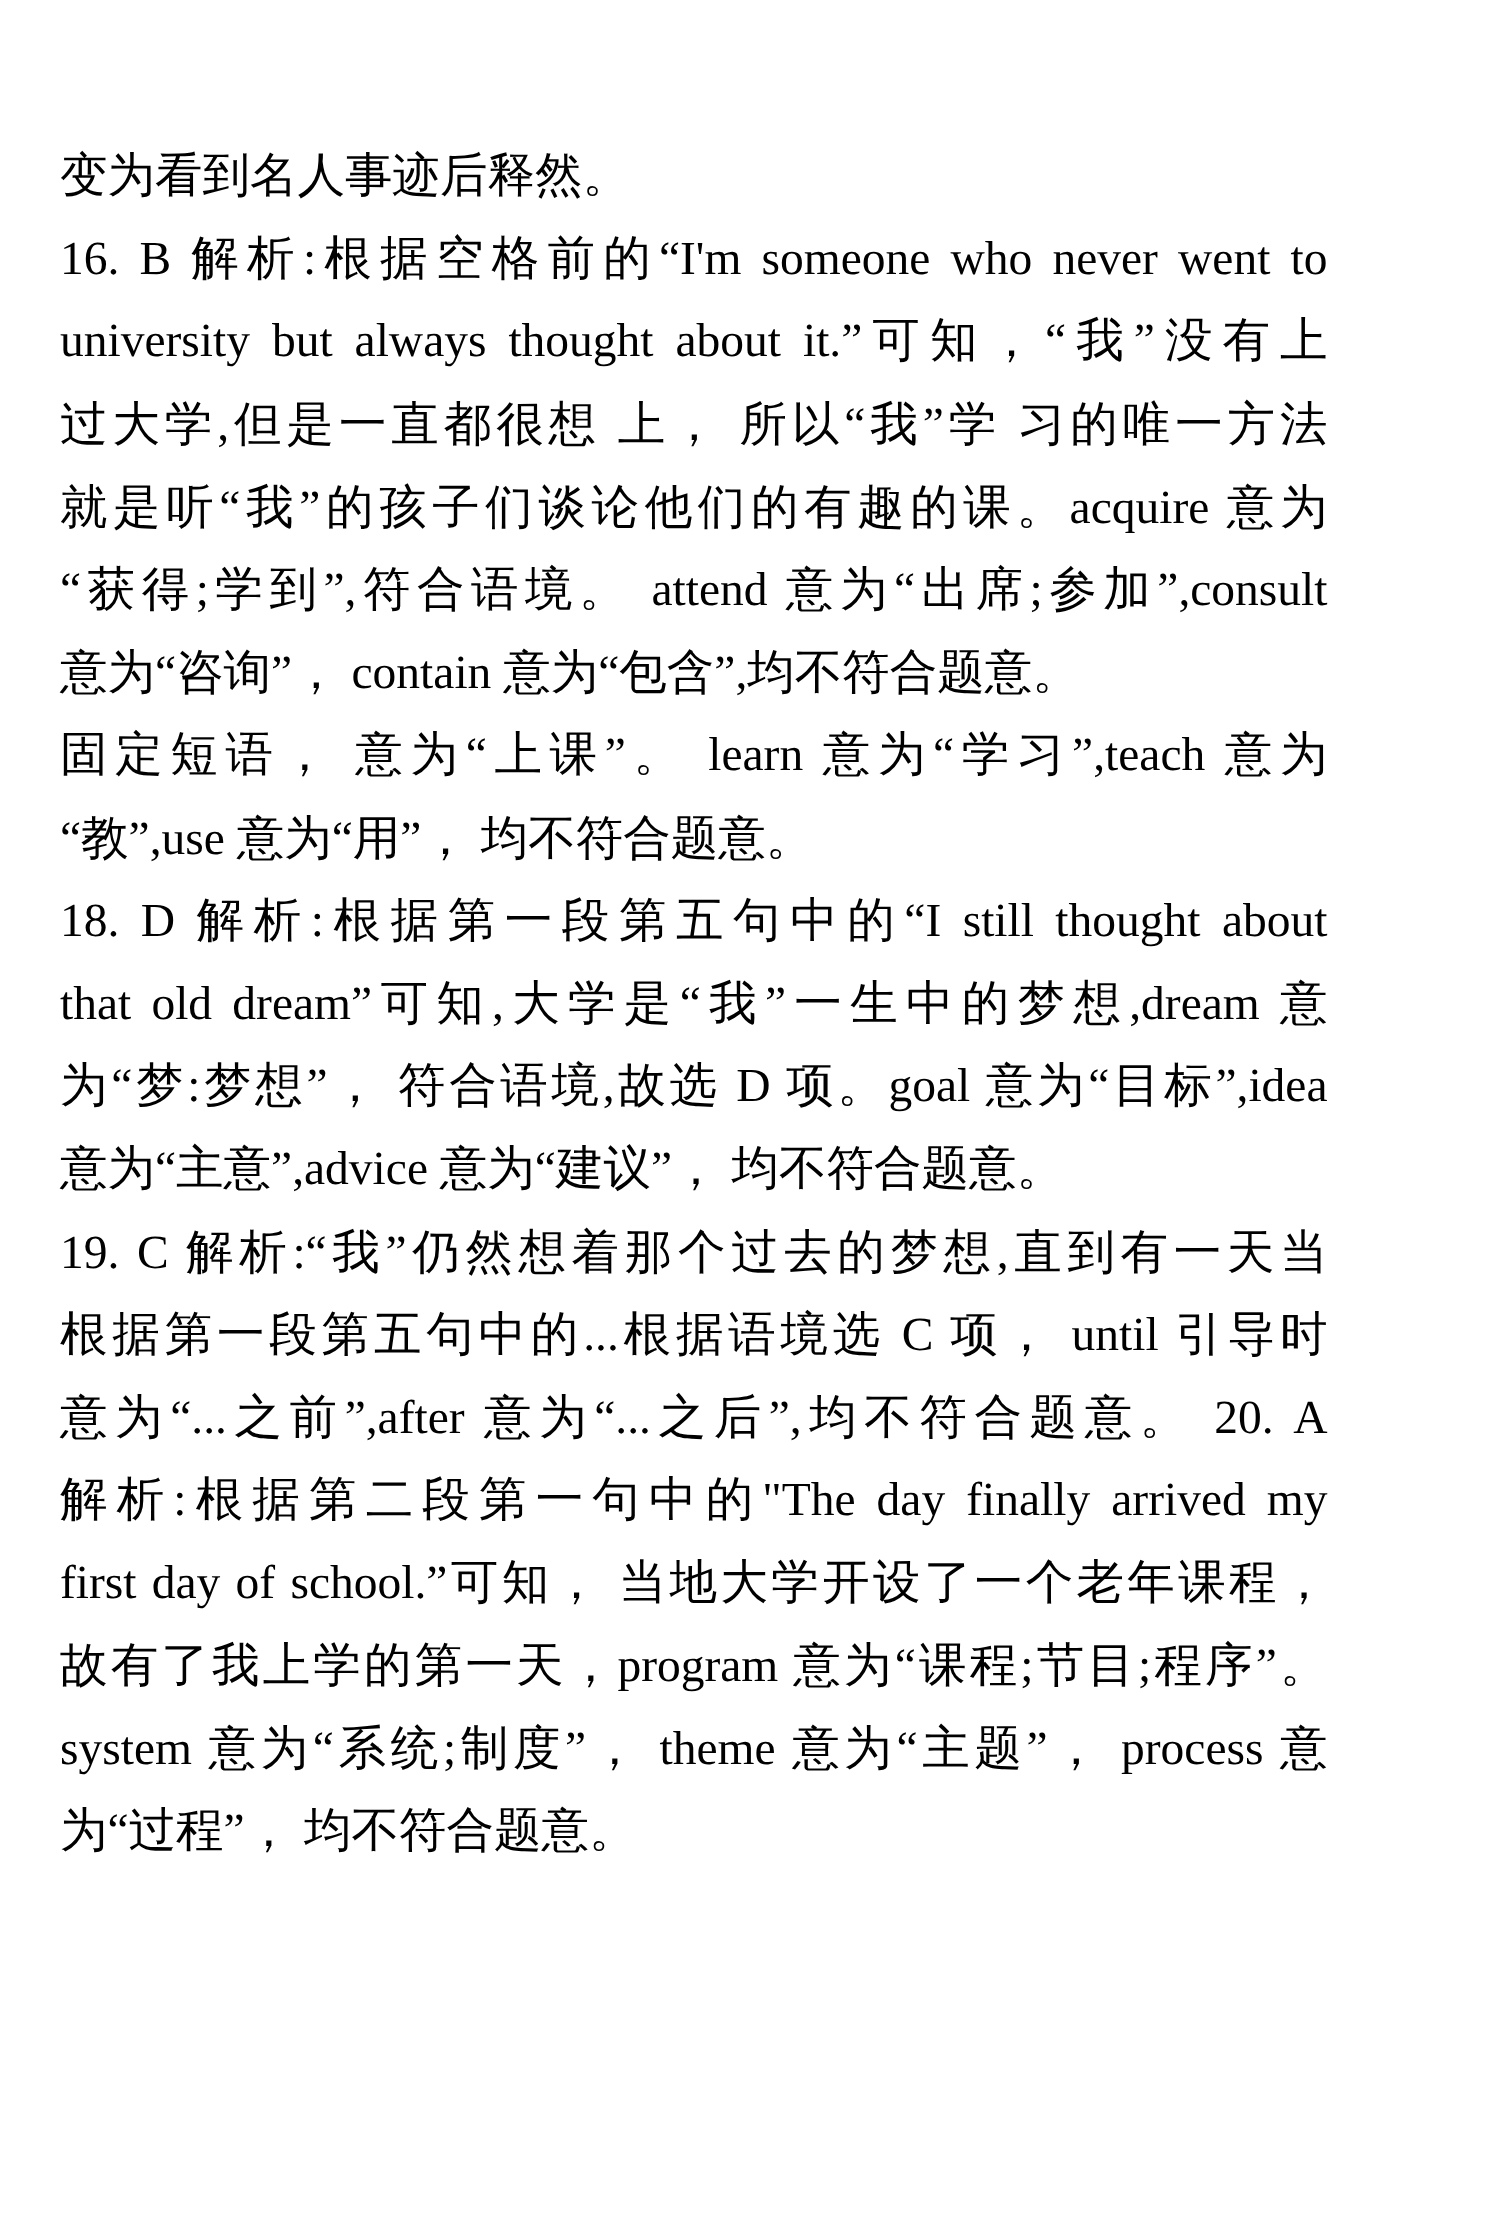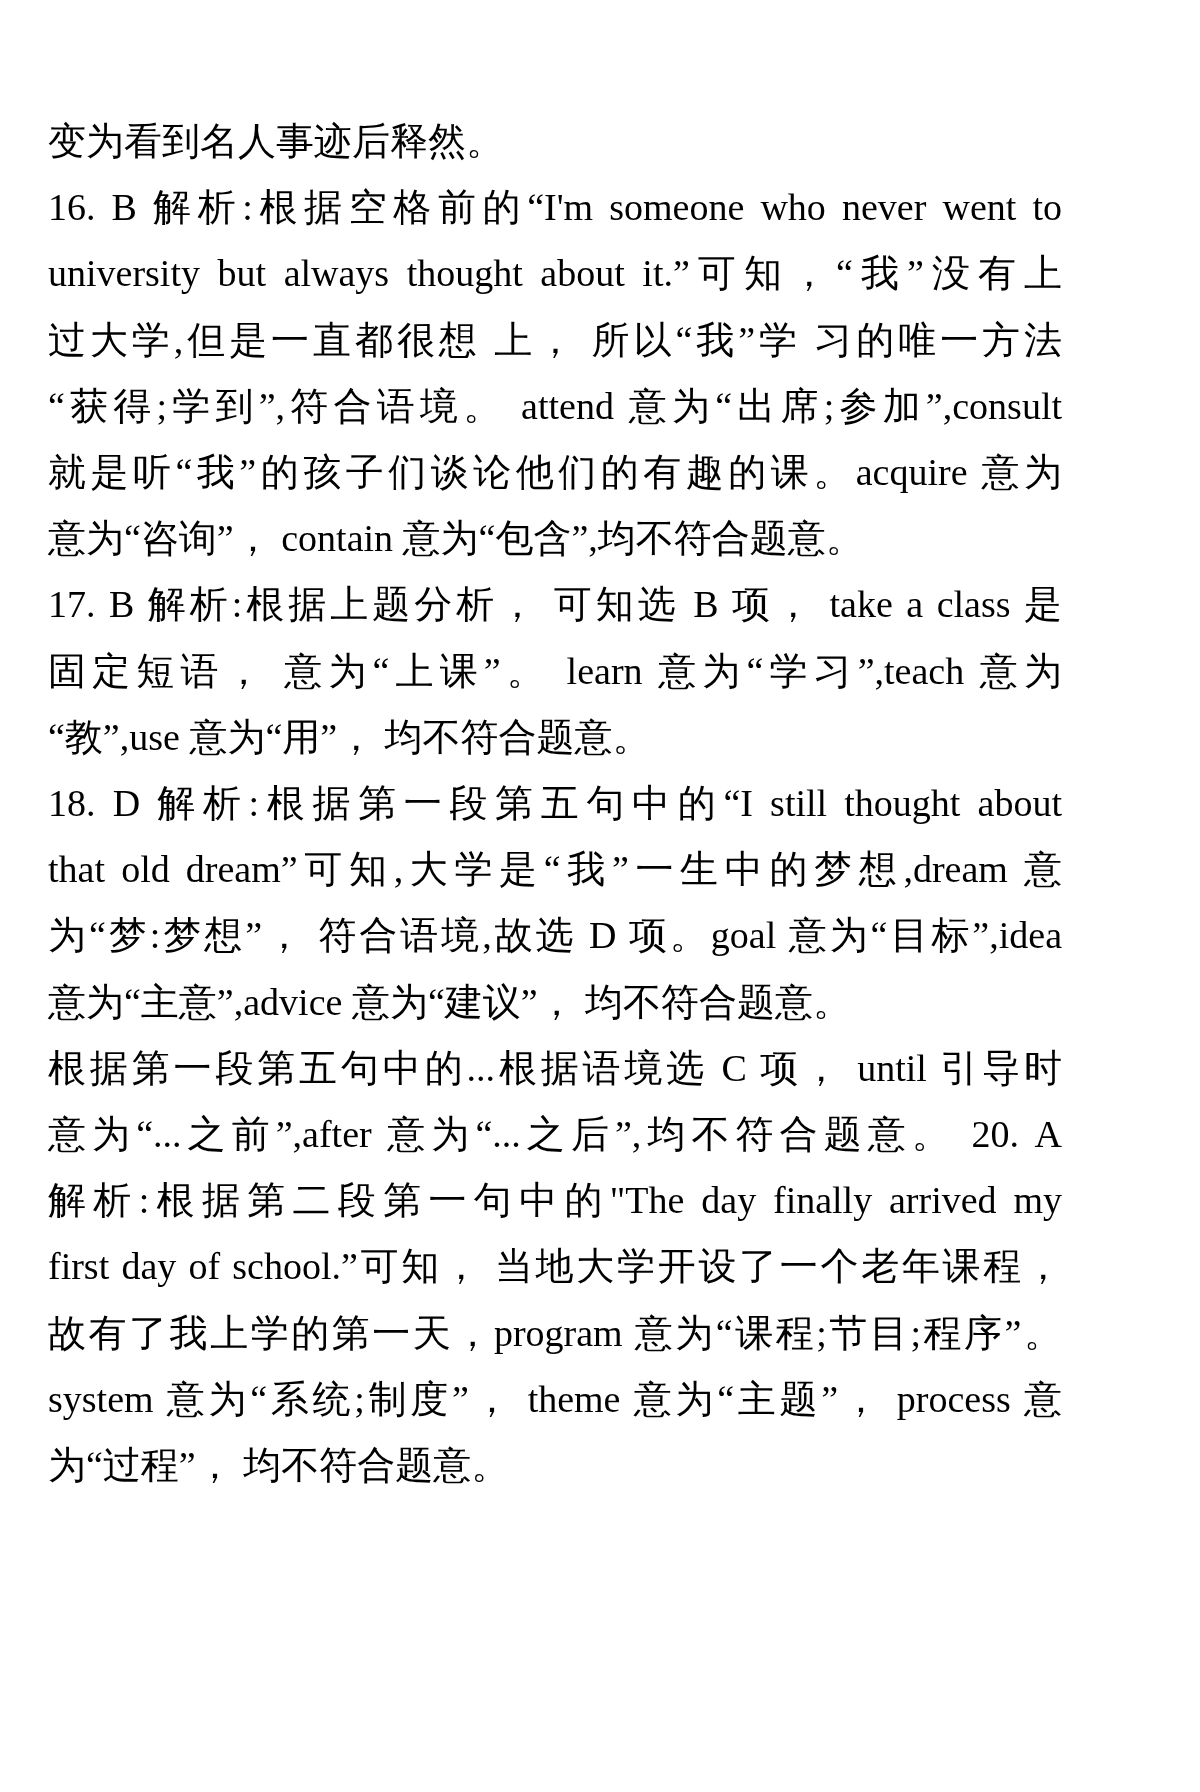--- a/index.html
+++ b/index.html
@@ -39,30 +39,30 @@
 </style>
 </head>
 <body>
 
 <div class="page">
   <div class="text-block">
       <div class="line">变为看到名人事迹后释然。</div>
       <div class="line fill">16. B 解析:根据空格前的“I'm someone who never went to</div>
       <div class="line fill">university but always thought about it.”可知，“我”没有上</div>
       <div class="line fill">过大学,但是一直都很想 上， 所以“我”学 习的唯一方法</div>
+      <div class="line fill">就是听“我”的孩子们谈论他们的有趣的课。acquire 意为</div>
       <div class="line fill">“获得;学到”,符合语境。 attend 意为“出席;参加”,consult</div>
-      <div class="line fill">就是听“我”的孩子们谈论他们的有趣的课。acquire 意为</div>
       <div class="line">意为“咨询”， contain 意为“包含”,均不符合题意。</div>
-      <div class="line fill">17. B 解析:根据上题分析， 可知选 B 项， take a class 是</div>
       <div class="line fill">固定短语， 意为“上课”。 learn 意为“学习”,teach 意为</div>
       <div class="line">“教”,use 意为“用”， 均不符合题意。</div>
       <div class="line fill">18. D 解析:根据第一段第五句中的“I still thought about</div>
       <div class="line fill">that old dream”可知,大学是“我”一生中的梦想,dream 意</div>
       <div class="line fill">为“梦:梦想”， 符合语境,故选 D 项。goal 意为“目标”,idea</div>
       <div class="line">意为“主意”,advice 意为“建议”， 均不符合题意。</div>
+      <div class="line fill">19. C 解析:“我”仍然想着那个过去的梦想,直到有一天当</div>
       <div class="line fill">根据第一段第五句中的...根据语境选 C 项， until 引导时</div>
       <div class="line fill">意为“...之前”,after 意为“...之后”,均不符合题意。 20. A</div>
       <div class="line fill">解析:根据第二段第一句中的"The day finally arrived my</div>
       <div class="line fill">first day of school.”可知， 当地大学开设了一个老年课程，</div>
       <div class="line fill">故有了我上学的第一天，program 意为“课程;节目;程序”。</div>
       <div class="line fill">system 意为“系统;制度”， theme 意为“主题”， process 意</div>
       <div class="line">为“过程”， 均不符合题意。</div>
     </div>
 </div>
 

